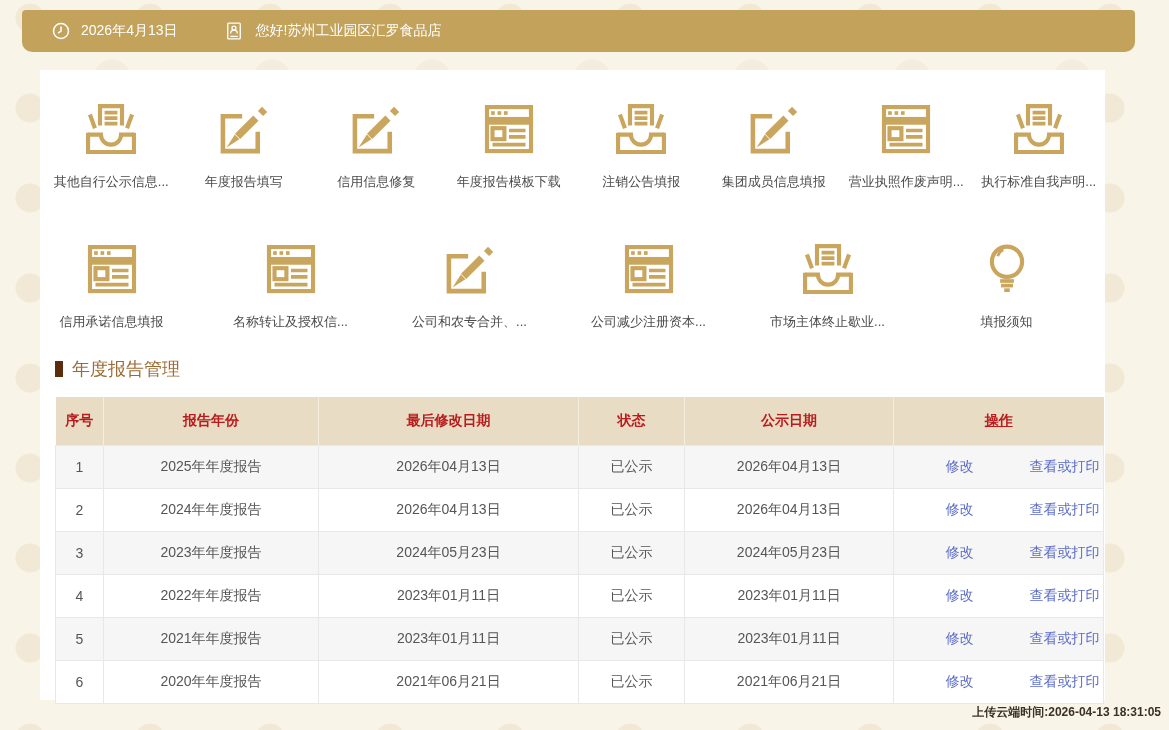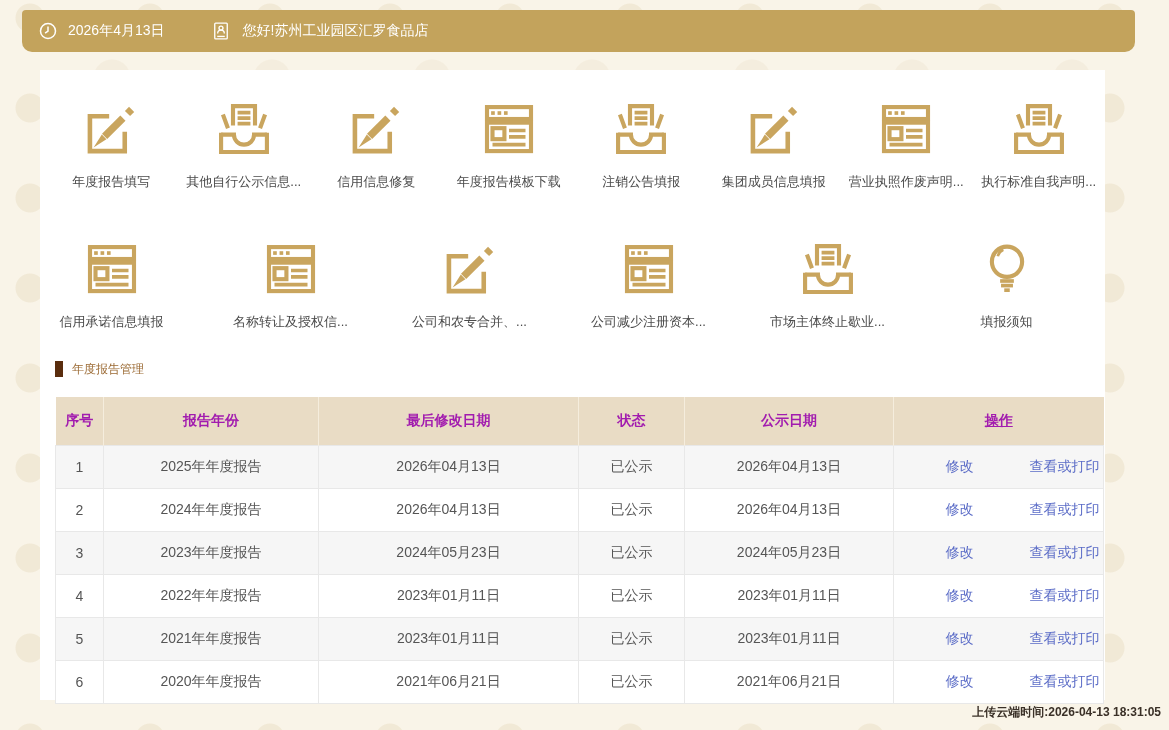--- a/index.html
+++ b/index.html
@@ -11,21 +11,21 @@
       radial-gradient(circle at 25% 20%, #f1e9d6 0 14px, rgba(0,0,0,0) 15px),
       radial-gradient(circle at 70% 65%, #f4edde 0 18px, rgba(0,0,0,0) 19px),
       radial-gradient(circle at 45% 85%, #f2ead8 0 11px, rgba(0,0,0,0) 12px);
     background-size:120px 90px,160px 120px,140px 100px;
   }
   
   .topbar{
     position:absolute;left:22px;top:10px;width:1113px;height:42px;
     background:#c3a35c;border-radius:4px 4px 10px 10px;
     display:flex;align-items:center;box-sizing:border-box;
-    padding:0 16px;color:#fff;font-size:14px;
+    padding:0 29px;color:#fff;font-size:14px;
   }
   .tb-icon{display:inline-flex;width:20px;height:20px;flex:0 0 auto;}
   .tb-icon svg{width:100%;height:100%;}
   .tb-date{margin-left:10px;}
   .tb-badge{margin-left:46px;}
   .tb-greeting{margin-left:12px;}
   .tb-right{margin-left:auto;display:flex;align-items:center;}
   .tb-download{cursor:pointer;}
   .tb-exit-icon{margin-left:28px;cursor:pointer;}
   .tb-logout{margin-left:10px;cursor:pointer;}
@@ -37,28 +37,28 @@
   .shortcut-row{display:flex;padding-left:5px;}
   .shortcut-row.first{margin-top:27px;}
   .shortcut-row.second{margin-top:46px;gap:46px;}
   .shortcut{width:133px;display:flex;flex-direction:column;align-items:center;cursor:pointer;}
   .sicon{width:66px;height:66px;display:block;}
   .sicon svg{width:66px;height:66px;display:block;}
   .slabel{margin-top:10px;font-size:13px;color:#4a4a4a;white-space:nowrap;}
   
   .section-head{margin:30px 0 0 15px;display:flex;align-items:center;height:16px;}
   .section-bar{width:8px;height:16px;background:#5a2d0e;}
-  .section-title{margin-left:9px;font-size:12px;color:#9c6b35;font-family:Liberation Serif, serif;}
+  .section-title{margin-left:9px;font-size:18px;color:#9c6b35;font-family:Liberation Serif, serif;}
   
   table.report{
     margin:20px 0 0 15px;width:1048px;border-collapse:collapse;
     font-size:14px;color:#555;table-layout:fixed;
   }
   table.report thead th{
-    background:#e9dcc5;color:#a21caf;font-weight:bold;height:46px;
+    background:#e9dcc5;color:#b91c1c;font-weight:bold;height:46px;
     border-right:1px solid #f5eddd;
   }
   table.report thead th:last-child{border-right:none;text-decoration:underline;}
   table.report tbody td{
     height:40px;text-align:center;border:1px solid #e8e8e8;
   }
   table.report tbody tr:nth-child(odd){background:#f6f6f6;}
   table.report tbody tr:nth-child(even){background:#ffffff;}
   .op-link{color:#5b6cc7;text-decoration:none;cursor:pointer;margin-left:48px;}
   .op-link.first{margin-right:8px;}
@@ -88,40 +88,40 @@
     </svg>
   </span>
   <span class="tb-greeting">您好!苏州工业园区汇罗食品店</span>
 </div>
 
 <div class="panel">
   <div id="shortcut-grid">
       <div class="shortcut-row first">
         <div class="shortcut">
           <span class="sicon">
-            <svg viewBox="0 0 72 72" fill="none" stroke="#c9a55e">
-       <path d="M51 38 V59 H13 V21 H34" stroke-width="5"></path>
-       <path d="M29 43 L49 23" stroke-width="8"></path>
-       <path d="M54 18 L58.5 13.5" stroke-width="8"></path>
-       <polygon points="31,46 26,41 17,55" fill="#c9a55e" stroke="none"></polygon>
-     </svg>
-          </span>
-          <span class="slabel">年度报告填写</span>
-        </div>
-        <div class="shortcut">
-          <span class="sicon">
             <svg viewBox="0 0 72 72" fill="none" stroke="#c9a55e" stroke-width="4.5">
        <path d="M24 31 V10 H48 V31"></path>
        <path d="M29 17 H43 M29 23 H43 M29 29 H43" stroke-width="4"></path>
        <path d="M18.5 34 L13 19 M53.5 34 L59 19"></path>
        <path d="M11 39 V60 H61 V39"></path>
        <path d="M11 41 H25 a11 11 0 0 0 22 0 H61"></path>
      </svg>
           </span>
           <span class="slabel">其他自行公示信息...</span>
+        </div>
+        <div class="shortcut">
+          <span class="sicon">
+            <svg viewBox="0 0 72 72" fill="none" stroke="#c9a55e">
+       <path d="M51 38 V59 H13 V21 H34" stroke-width="5"></path>
+       <path d="M29 43 L49 23" stroke-width="8"></path>
+       <path d="M54 18 L58.5 13.5" stroke-width="8"></path>
+       <polygon points="31,46 26,41 17,55" fill="#c9a55e" stroke="none"></polygon>
+     </svg>
+          </span>
+          <span class="slabel">年度报告填写</span>
         </div>
         <div class="shortcut">
           <span class="sicon">
             <svg viewBox="0 0 72 72" fill="none" stroke="#c9a55e">
        <path d="M51 38 V59 H13 V21 H34" stroke-width="5"></path>
        <path d="M29 43 L49 23" stroke-width="8"></path>
        <path d="M54 18 L58.5 13.5" stroke-width="8"></path>
        <polygon points="31,46 26,41 17,55" fill="#c9a55e" stroke="none"></polygon>
      </svg>
           </span>

